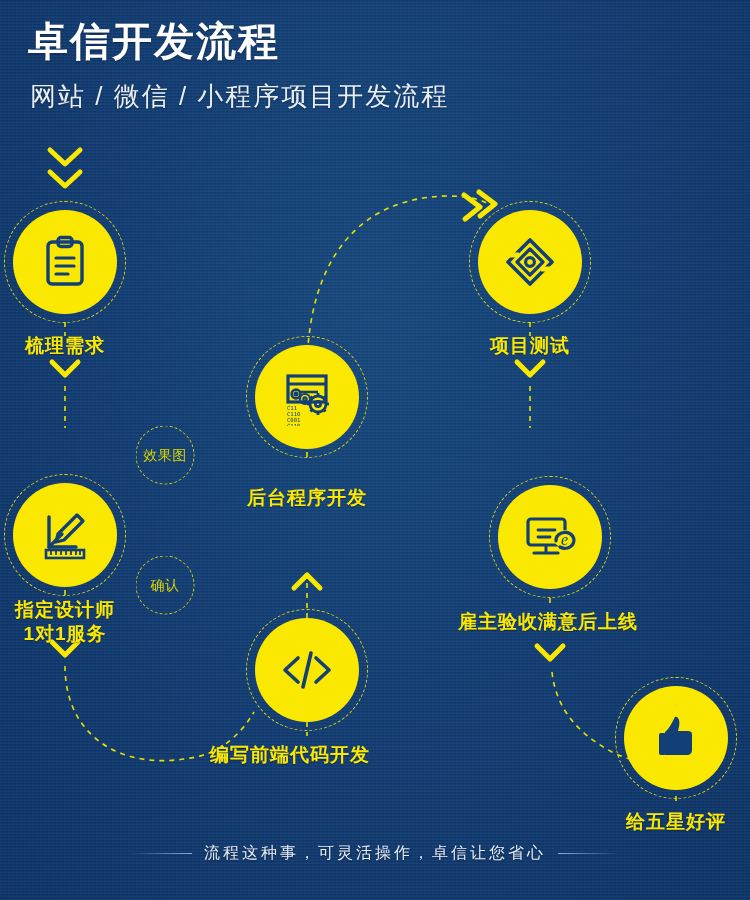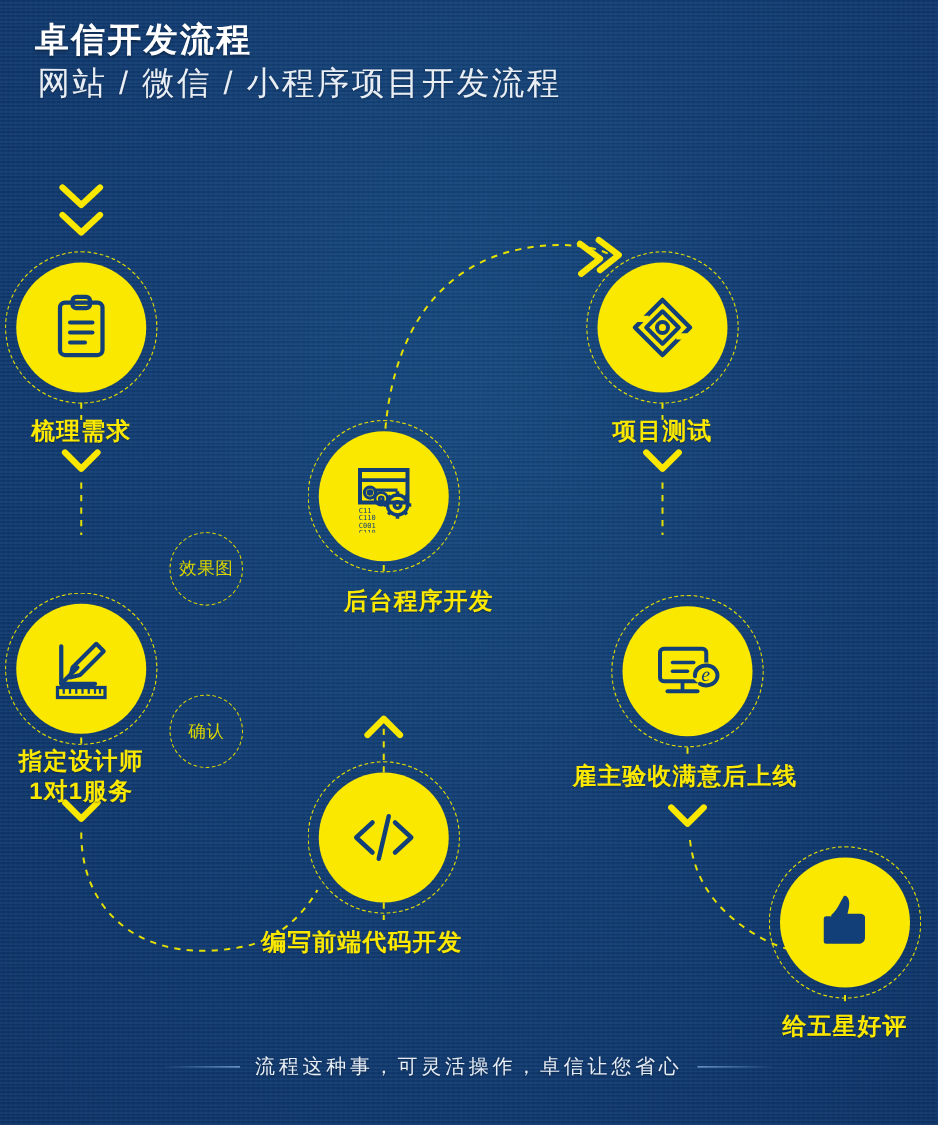--- a/index.html
+++ b/index.html
@@ -24,33 +24,33 @@
         rgba(255,255,255,0.012) 1px,
         rgba(0,0,0,0.02) 2px,
         rgba(0,0,0,0.02) 4px),
       radial-gradient(ellipse at 50% 35%, #16497f 0%, #113c73 55%, #0d3468 100%);
     overflow:hidden;
   }
   
   .hdr{position:absolute;left:28px;top:16px;width:700px;}
   .hdr-title{
     color:#ffffff;
-    font-size:27px;
+    font-size:40px;
     font-weight:bold;
     letter-spacing:2px;
     line-height:1.25;
     margin:0;
     text-shadow:0 1px 2px rgba(0,0,0,.35);
   }
   .hdr-sub{
     color:#e9eef5;
     font-size:26px;
     font-weight:normal;
     letter-spacing:2px;
-    margin:0 0 0 2px;
+    margin:14px 0 0 2px;
     line-height:1.3;
     text-shadow:0 1px 2px rgba(0,0,0,.3);
   }
   
   #wires{position:absolute;left:0;top:0;width:750px;height:900px;}
   
   .node{position:absolute;transform:translate(-50%,-50%);}
   .disc{
     position:relative;
     border-radius:50%;
@@ -257,21 +257,21 @@
           <line x1="47.5" y1="28.5" x2="45" y2="31"></line>
           <line x1="35" y1="41" x2="32.5" y2="43.5"></line>
         </g>
         <g fill="none" stroke="#123f78" stroke-width="2.2">
           <circle cx="27" cy="31" r="5"></circle>
           <circle cx="27" cy="31" r="1.6"></circle>
         </g>
       </svg>
     </div>
   </div>
-  <div class="node-label" style="left:307px;top:470px;margin-left:28px;">后台程序开发</div>
+  <div class="node-label" style="left:307px;top:486px;">后台程序开发</div>
 
   <div class="node big" style="left:307px;top:670px;">
     <div class="disc">
       <svg width="60" height="60" viewBox="0 0 60 60">
         <polyline points="21,18 8,30 21,42" fill="none" stroke="#123f78" stroke-width="3.6" stroke-linecap="round" stroke-linejoin="round"></polyline>
         <polyline points="39,18 52,30 39,42" fill="none" stroke="#123f78" stroke-width="3.6" stroke-linecap="round" stroke-linejoin="round"></polyline>
         <line x1="34" y1="13" x2="26" y2="47" stroke="#123f78" stroke-width="3.6" stroke-linecap="round"></line>
       </svg>
     </div>
   </div>

